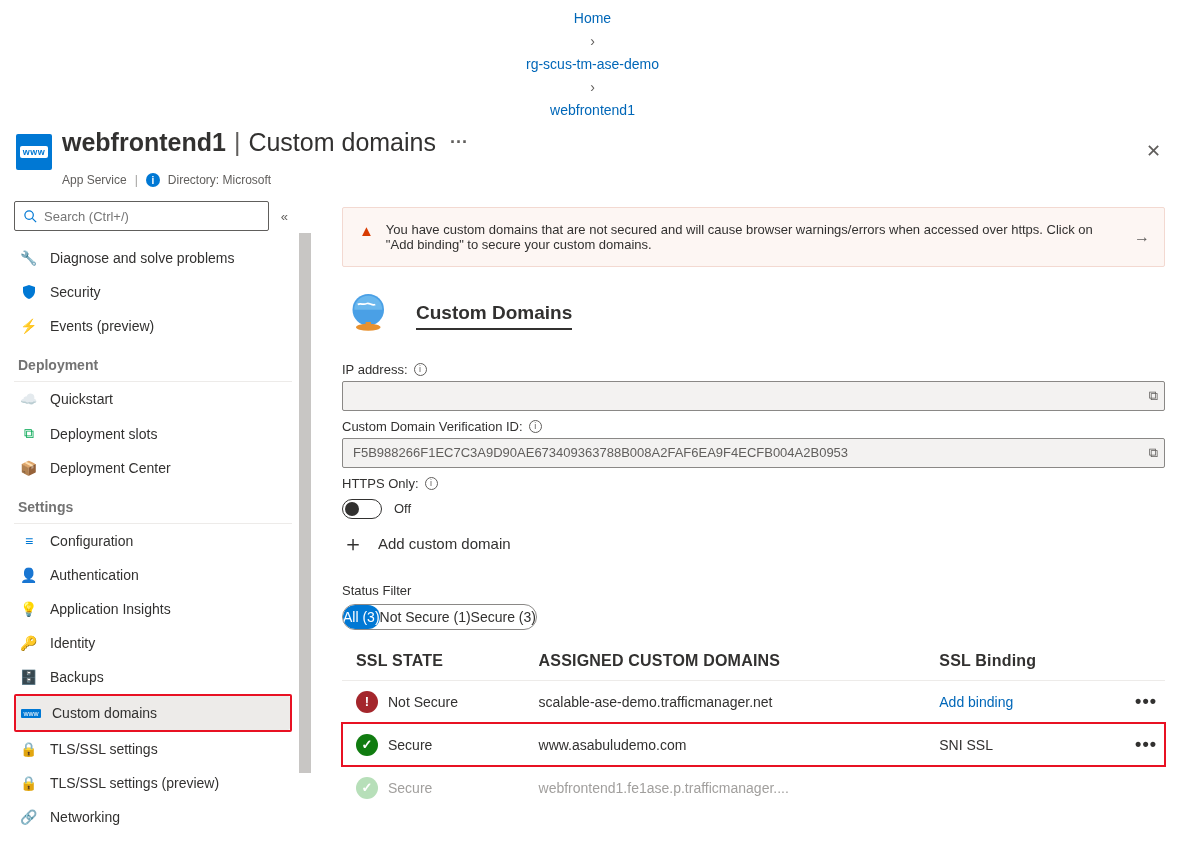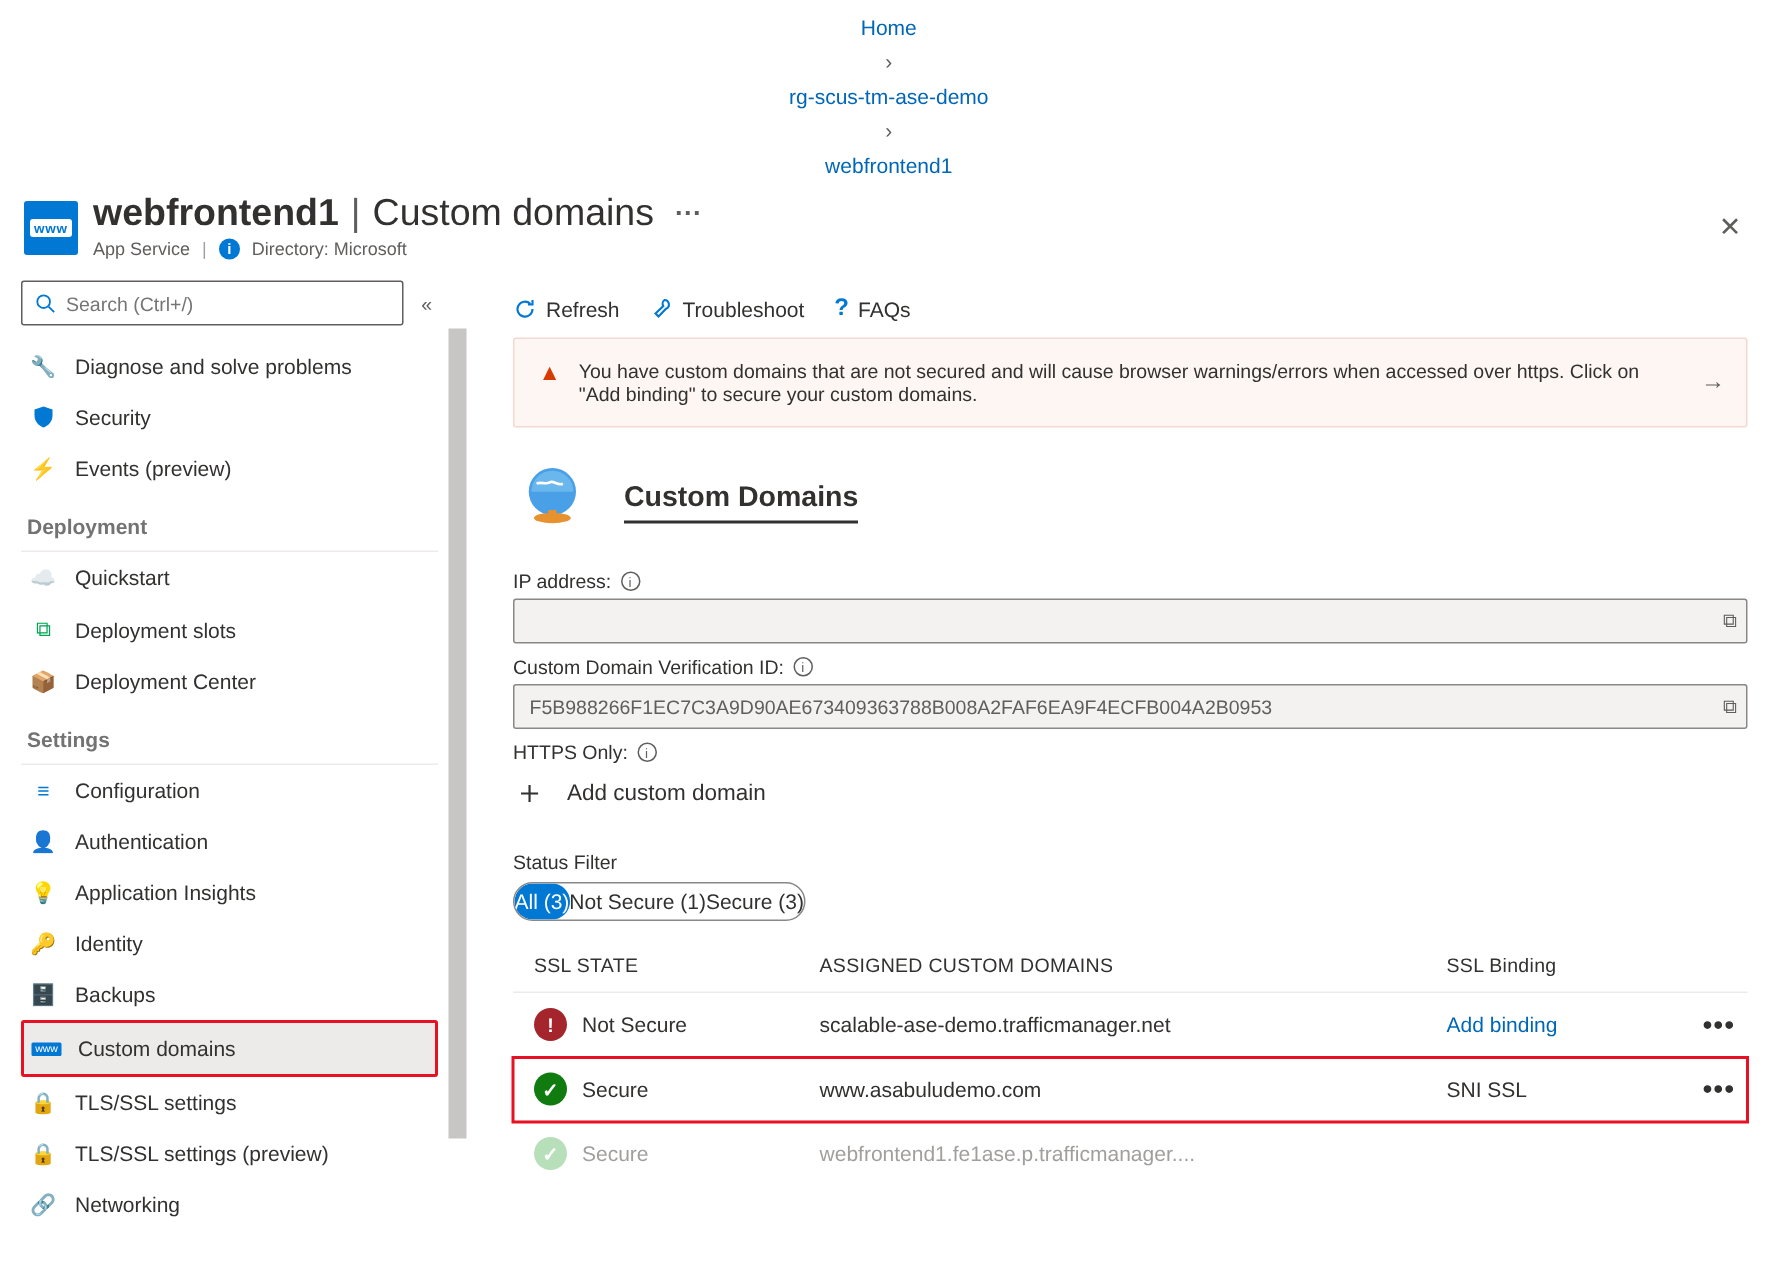--- a/index.html
+++ b/index.html
@@ -10,21 +10,21 @@
 .breadcrumb .sep { color:#605e5c; }
 
 .header { display:flex; align-items:flex-start; padding:8px 16px 6px; }
 .header-icon { width:36px; height:36px; background:#0078d4; margin-right:10px; display:flex; align-items:center; justify-content:center; border-radius:2px; margin-top:6px; }
 .header-icon .www { background:#fff; color:#0078d4; font-size:9px; padding:1px 3px; border-radius:2px; font-weight:600; letter-spacing:0.5px;}
 .title-block { flex:1; }
 .title-line { font-size:25px; font-weight:600; color:#323130; display:flex; align-items:center; gap:6px;}
 .title-line .divider { color:#605e5c; font-weight:400; margin:0 2px;}
 .title-line .subtitle { font-weight:400; color:#323130;}
 .title-line .more { font-size:18px; color:#605e5c; margin-left:8px; cursor:pointer;}
-.subtext { font-size:12px; color:#605e5c; display:flex; align-items:center; gap:8px; margin-top:2px;}
+.subtext { font-size:12px; color:#605e5c; display:flex; align-items:center; gap:8px; margin-top:16px;}
 .subtext .subsep { color:#a19f9d; }
 .info-icon { width:14px; height:14px; border-radius:50%; background:#0078d4; color:#fff; font-size:10px; font-weight:bold; display:inline-flex; align-items:center; justify-content:center; }
 .close-x { font-size:18px; color:#605e5c; cursor:pointer; padding:4px 8px; margin-left:auto; margin-top:8px;}
 
 .main { display:flex;align-items:center; }
 .sidebar { width:312px; padding:8px 0 0 14px; position:relative;}
 .sidebar-inner { width:278px; }
 .search-row { display:flex; align-items:center; gap:12px; }
 .search-box { flex:1; display:flex; align-items:center; border:1px solid #605e5c; border-radius:2px; padding:3px 8px; height:30px;}
 .search-box svg { width:15px; height:15px; }
@@ -66,21 +66,21 @@
 
 .add-row { display:flex; align-items:center; gap:14px; font-size:15px; cursor:pointer; margin-bottom:24px;}
 .add-row .plus { font-size:22px; font-weight:300; }
 
 .filter-label { font-size:13px; margin-bottom:6px; }
 .pill-group { display:inline-flex; border:1px solid #8a8886; border-radius:16px; overflow:hidden; font-size:14px;}
 .pill { padding:4px 0; cursor:pointer; }
 .pill.active { background:#0078d4; color:#fff; border-radius:14px;}
 
 table.domains { width:100%; border-collapse:collapse; margin-top:12px; font-size:14px;}
-table.domains th { text-align:left; font-weight:400; font-size:13px; color:#323130; padding:10px 8px 10px 14px; letter-spacing:0.2px; text-transform:none;}
+table.domains th { text-align:left; font-weight:700; font-size:16px; color:#323130; padding:10px 8px 10px 14px; letter-spacing:0.2px; text-transform:none;}
 table.domains td { padding:10px 8px 10px 14px; border-top:1px solid #edebe9; vertical-align:middle;}
 table.domains tr.disabled td { color:#a19f9d; }
 .state-cell { display:flex; align-items:center; gap:10px;}
 .state-badge { width:22px; height:22px; border-radius:50%; display:flex; align-items:center; justify-content:center; color:#fff; font-weight:bold; font-size:13px;}
 .state-badge.red { background:#a4262c; }
 .state-badge.green { background:#107c10; }
 .state-badge.grey { background:#b7dfb9; color:#fff;}
 .row-more { text-align:right; color:#323130; font-size:18px; font-weight:bold; letter-spacing:1px; cursor:pointer; padding-right:6px;}
 tr.highlight-row td { position:relative; }
 tr.highlight-row { outline:2.5px solid #e81123; outline-offset:-1px;}
@@ -228,38 +228,20 @@
           </span>
           <span>Networking</span>
         </div>
     </div>
     <div class="scroll-track">
         <div class="scroll-thumb"></div>
       </div>
   </div>
 
   <div class="content">
-    <div class="toolbar">
-      <div class="toolbar-item">
-          <svg width="16" height="16" viewBox="0 0 16 16" fill="none" stroke="#0078d4" stroke-width="1.4">
-            <path d="M13 8a5 5 0 1 1-1.5-3.5M13 2v3h-3"></path>
-          </svg>
-          <span>Refresh</span>
-        </div>
-      <div class="toolbar-item">
-          <svg width="16" height="16" viewBox="0 0 16 16" fill="none" stroke="#0078d4" stroke-width="1.4">
-            <path d="M10 2a3 3 0 0 1 1 5.8L6 13l-2-2 5.2-5A3 3 0 0 1 10 2z"></path>
-          </svg>
-          <span>Troubleshoot</span>
-        </div>
-      <div class="toolbar-item">
-          <span style="color:#0078d4;font-size:16px;font-weight:600">?</span>
-          <span>FAQs</span>
-        </div>
-    </div>
 
     <div class="warning-banner">
       <span class="tri">▲</span>
       <span>You have custom domains that are not secured and will cause browser warnings/errors when accessed over https. Click on "Add binding" to secure your custom domains.</span>
       <span class="arrow">→</span>
     </div>
 
     <div class="section-header">
       <div class="globe-icon">
         <svg viewBox="0 0 64 64">
@@ -289,20 +271,26 @@
       </div>
     <div class="readonly-input">
         <span>F5B988266F1EC7C3A9D90AE673409363788B008A2FAF6EA9F4ECFB004A2B0953</span>
         <span class="copy">⧉</span>
       </div>
 
     <div class="field-label">
         <span>HTTPS Only:</span>
         <span class="info-o">i</span>
       </div>
+    <div class="toggle-row">
+      <div class="toggle">
+          <div class="knob"></div>
+        </div>
+      <span>Off</span>
+    </div>
 
     <div class="add-row">
         <span class="plus">＋</span>
         <span>Add custom domain</span>
       </div>
 
     <div class="filter-label">Status Filter</div>
     <div class="pill-group">
       <div class="pill active">All (3)</div>
       <div class="pill">Not Secure (1)</div>

